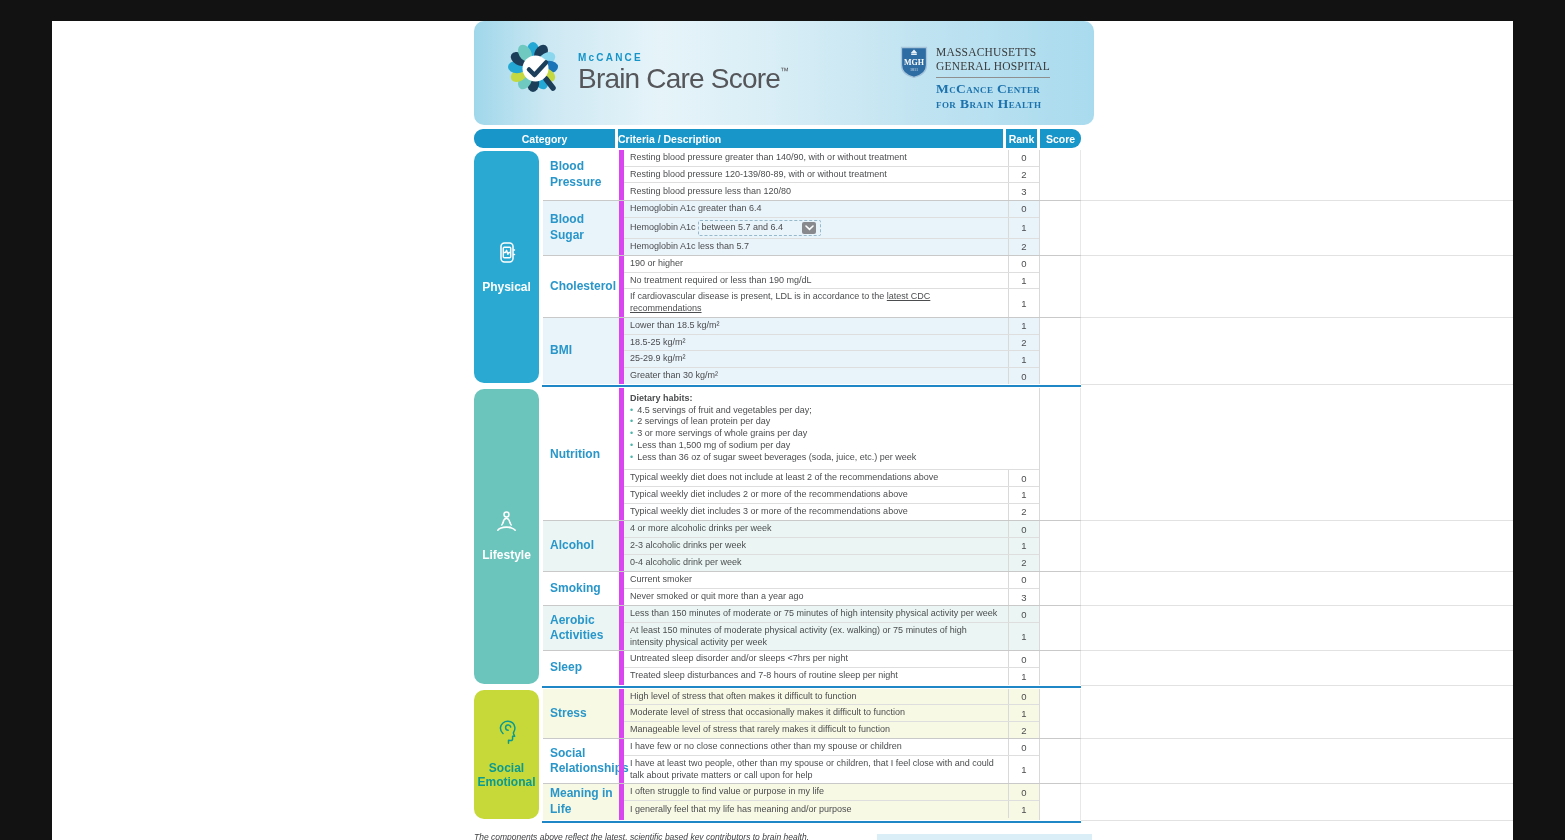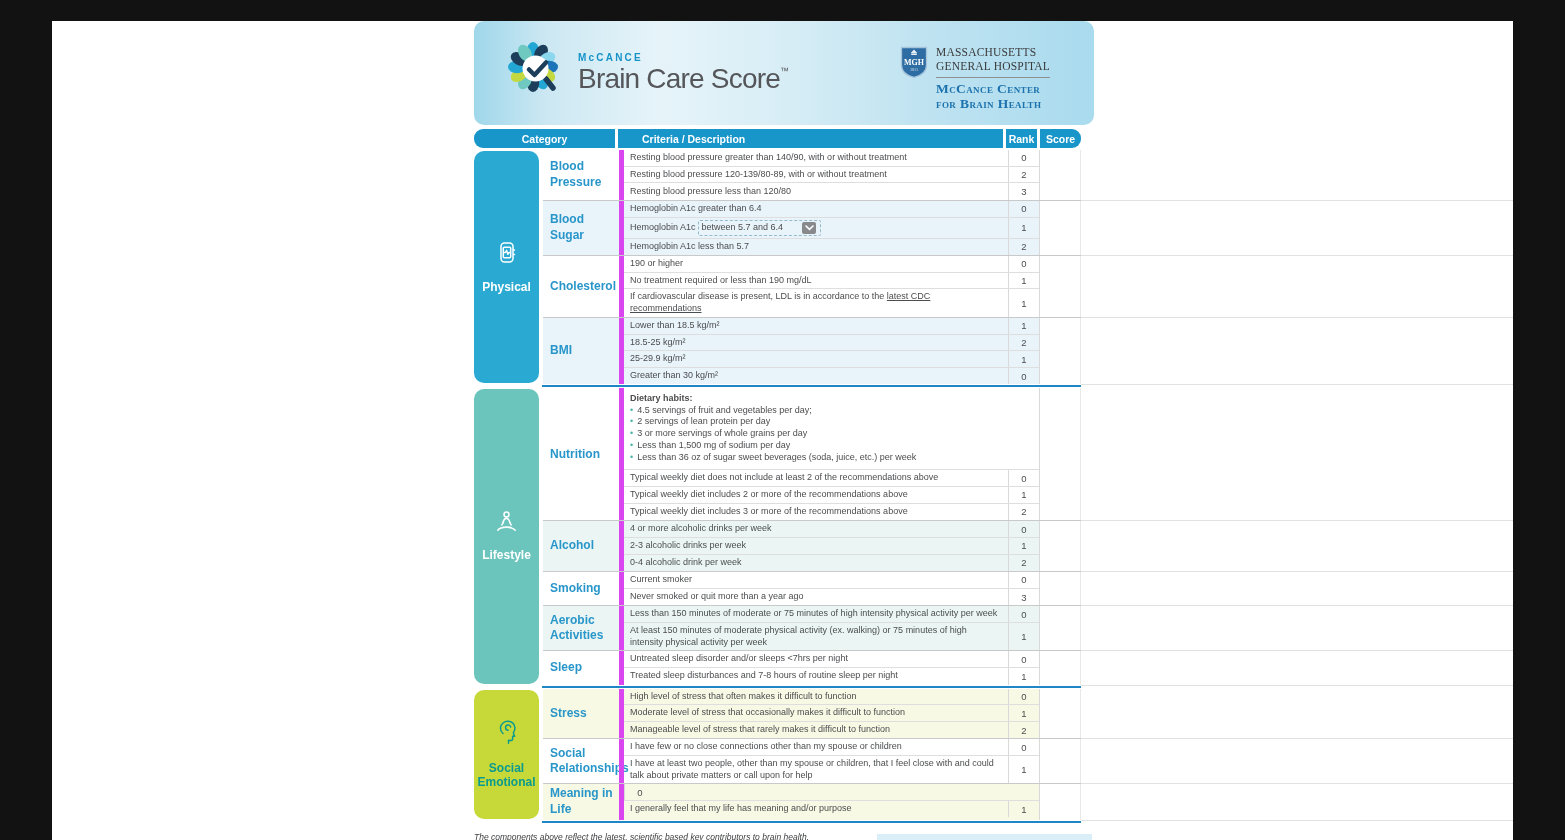--- a/index.html
+++ b/index.html
@@ -22,21 +22,21 @@
   .brand-title .tm{font-size:9px;vertical-align:14px;letter-spacing:0;}
   .mgh{margin:25px 44px 0 auto;display:flex;gap:8px;align-items:flex-start;}
   .mgh-texts .hosp{font-family:"Liberation Serif",serif;font-size:11.5px;color:#3a3a3b;letter-spacing:0.2px;line-height:1.18;}
   .mgh-div{border-top:1px solid #8f8f90;margin:4px 0 3px;}
   .center-name{font-family:"Liberation Serif",serif;font-variant:small-caps;font-weight:700;font-size:13.5px;color:#1b72ad;line-height:1.12;letter-spacing:0.4px;}
 
   
   .thead{display:flex;gap:3px;margin-top:4px;width:607px;}
   .th{background:#1895c9;color:#fff;font-size:10.5px;font-weight:700;height:19px;display:flex;align-items:center;justify-content:center;box-sizing:border-box;}
   .th-category{width:141px;border-radius:9px 0 0 9px;}
-  .th-criteria{flex:1;justify-content:flex-start;padding-left:24px;}
+  .th-criteria{flex:1;justify-content:flex-start;padding-left:0;}
   .th-rank{width:31px;}
   .th-score{width:41px;border-radius:0 9px 9px 0;}
 
   
   .tbody{margin-top:2px;width:607px;}
   .section{display:flex;}
   .cat-col{width:69px;box-sizing:border-box;padding:1px 4px 1px 0;display:flex;}
   .cat-block{flex:1;border-radius:10px;display:flex;flex-direction:column;align-items:center;justify-content:center;gap:16px;}
   .cat-icon{display:block;line-height:0;}
   .cat-label{font-size:12px;font-weight:700;text-align:center;line-height:1.15;}
@@ -483,20 +483,23 @@
                   </div>
                   <div class="rank">1</div>
                 </div>
               </div>
               <div class="score-cell"></div>
             </div>
             <div class="subcat" style="background: rgb(247, 249, 228);">
               <div class="sub-label">Meaning in Life</div>
               <div class="sub-rows">
                 <div class="row">
+                  <div class="criteria">
+                    <span class="ctext">I often struggle to find value or purpose in my life</span>
+                  </div>
                   <div class="rank">0</div>
                 </div>
                 <div class="row">
                   <div class="criteria">
                     <span class="ctext">I generally feel that my life has meaning and/or purpose</span>
                   </div>
                   <div class="rank">1</div>
                 </div>
               </div>
               <div class="score-cell"></div>

